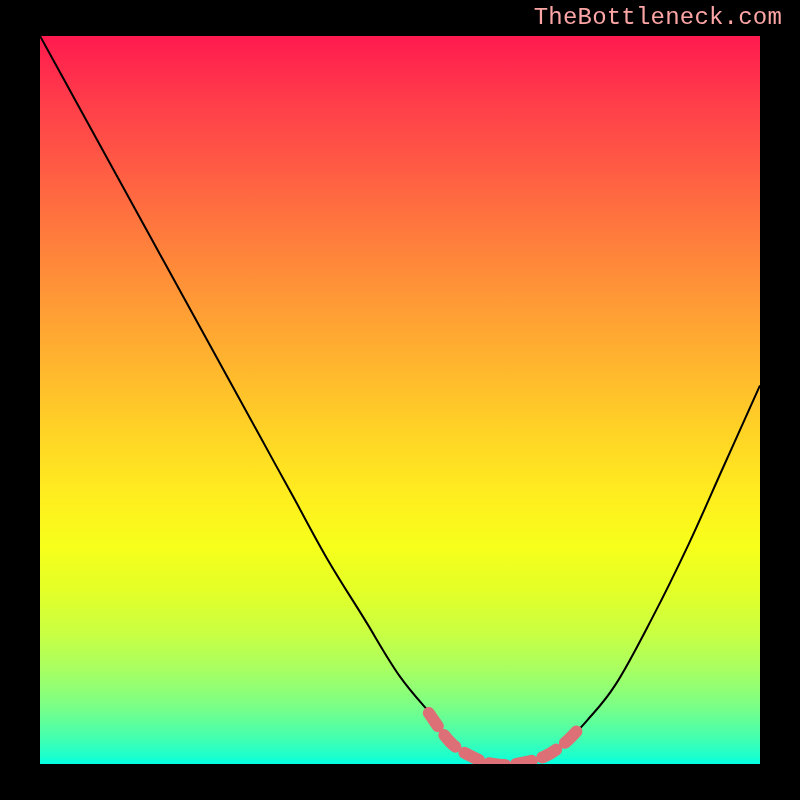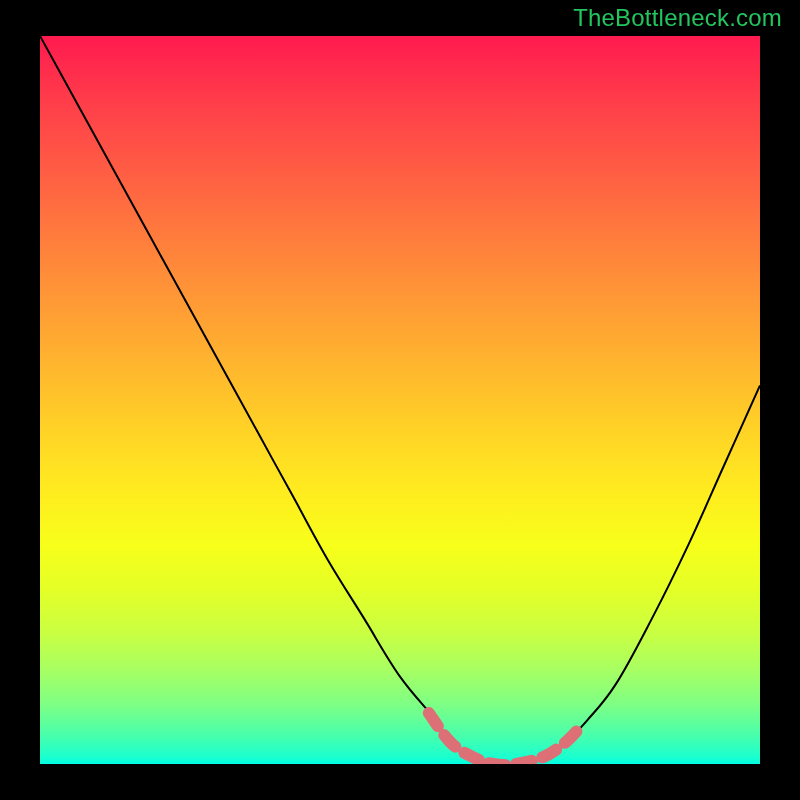--- a/index.html
+++ b/index.html
@@ -7,24 +7,24 @@
   .frame {
     width: 800px;
     height: 800px;
     background: #000;
     position: relative;
   }
   .watermark {
     position: absolute;
     top: 4px;
     right: 18px;
-    font-family: Liberation Sans, sans-serif;
+    font-family: Liberation Mono, monospace;
     font-size: 24px;
     font-weight: 400;
-    color: #22c55e;
+    color: #fca5a5;
     letter-spacing: 0.2px;
     z-index: 10;
   }
   .plot {
     position: absolute;
     left: 40px;
     top: 36px;
     width: 720px;
     height: 728px;
   }

